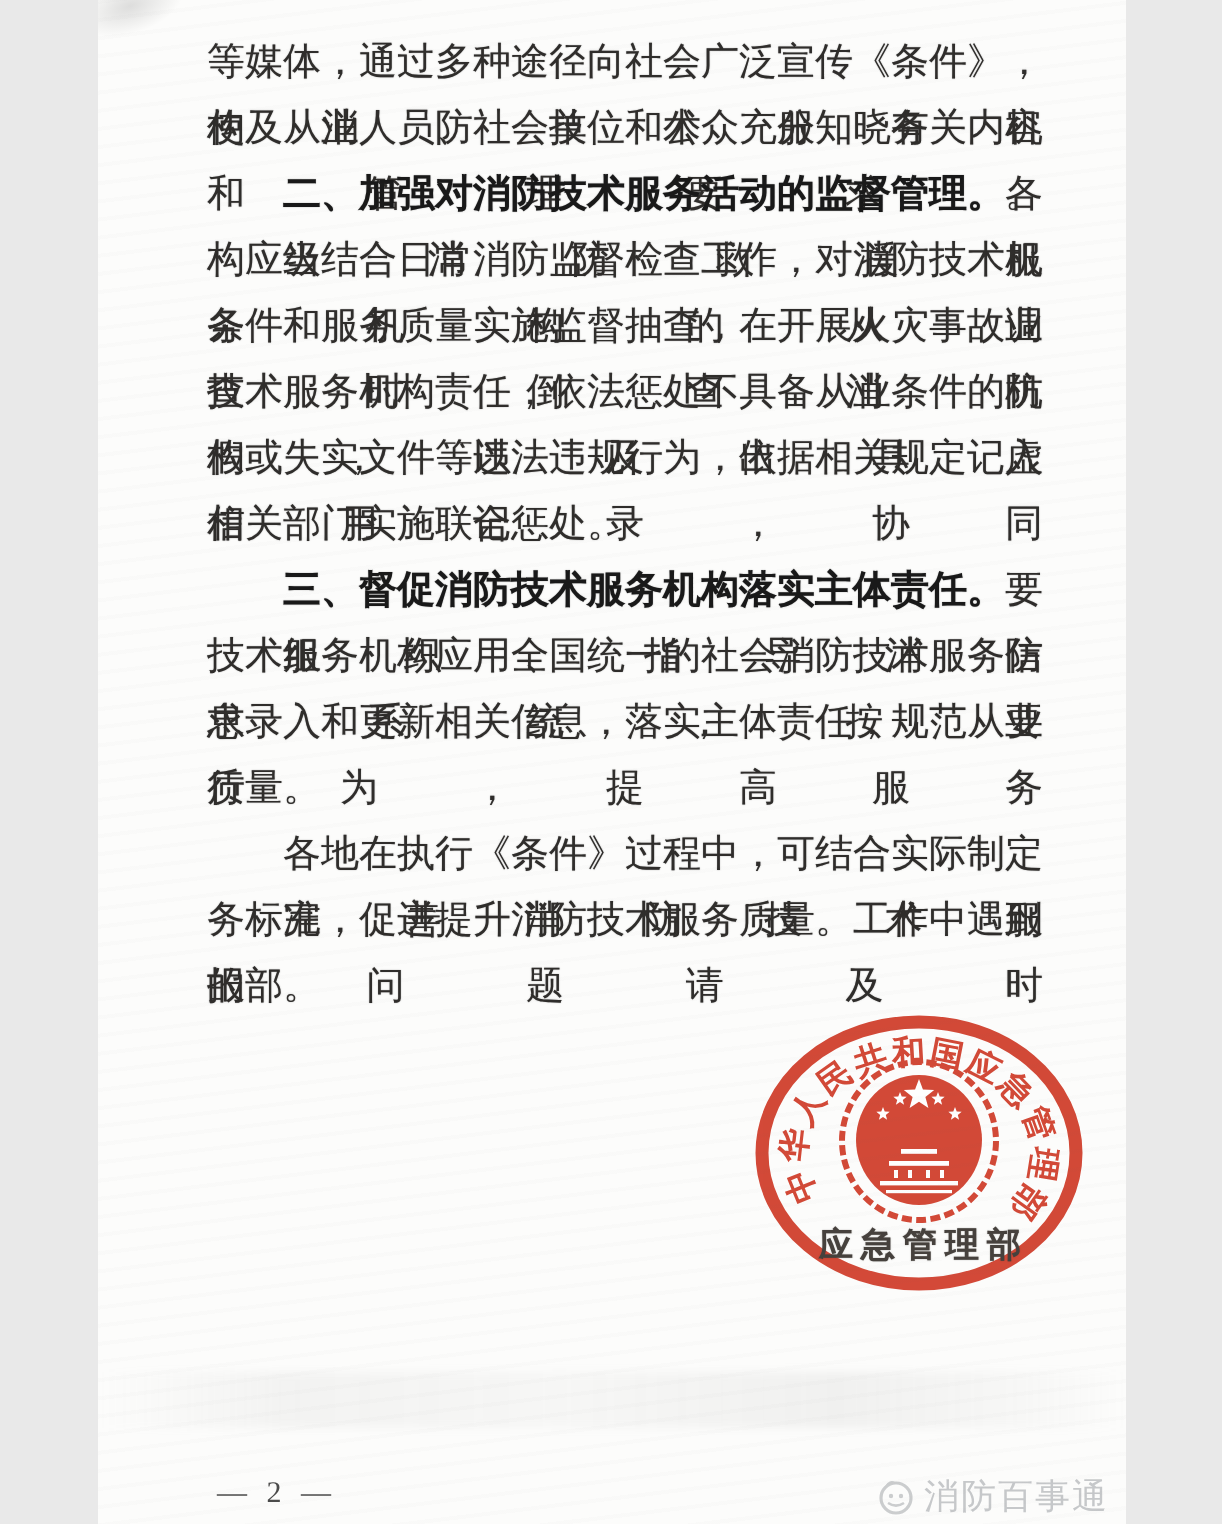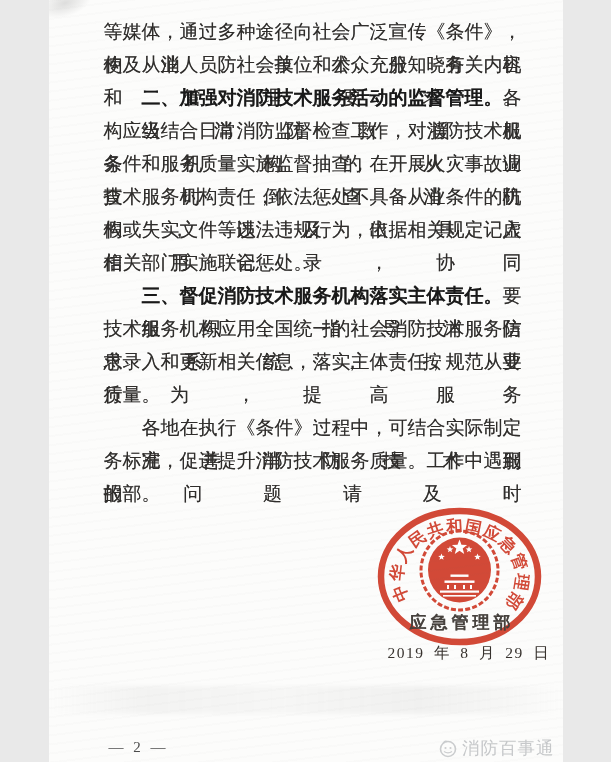--- a/index.html
+++ b/index.html
@@ -171,21 +171,20 @@
           <rect x="88" y="79" width="2" height="4" fill="#ffffff"></rect>
           <rect x="95" y="79" width="2" height="4" fill="#ffffff"></rect>
           <rect x="65" y="84.5" width="39" height="2.2" fill="#ffffff"></rect>
           <rect x="68" y="89" width="33" height="1.6" fill="#ffffff"></rect>
         </g>
       </g>
     </svg>
   </div>
 
   <div class="issuer">应急管理部</div>
-  <div class="date">2019 年 8 月 29 日</div>
 
   <div class="scan-streak"></div>
 
   <div class="pageno">— 2 —</div>
 
   <div class="watermark">
     <span class="wm-icon">
       <svg width="22" height="22" viewBox="0 0 22 22">
         <circle cx="11" cy="12" r="7.5" fill="none" stroke="#c6c8ca" stroke-width="1.6"></circle>
         <circle cx="8.5" cy="11" r="1.1" fill="#c6c8ca"></circle>

